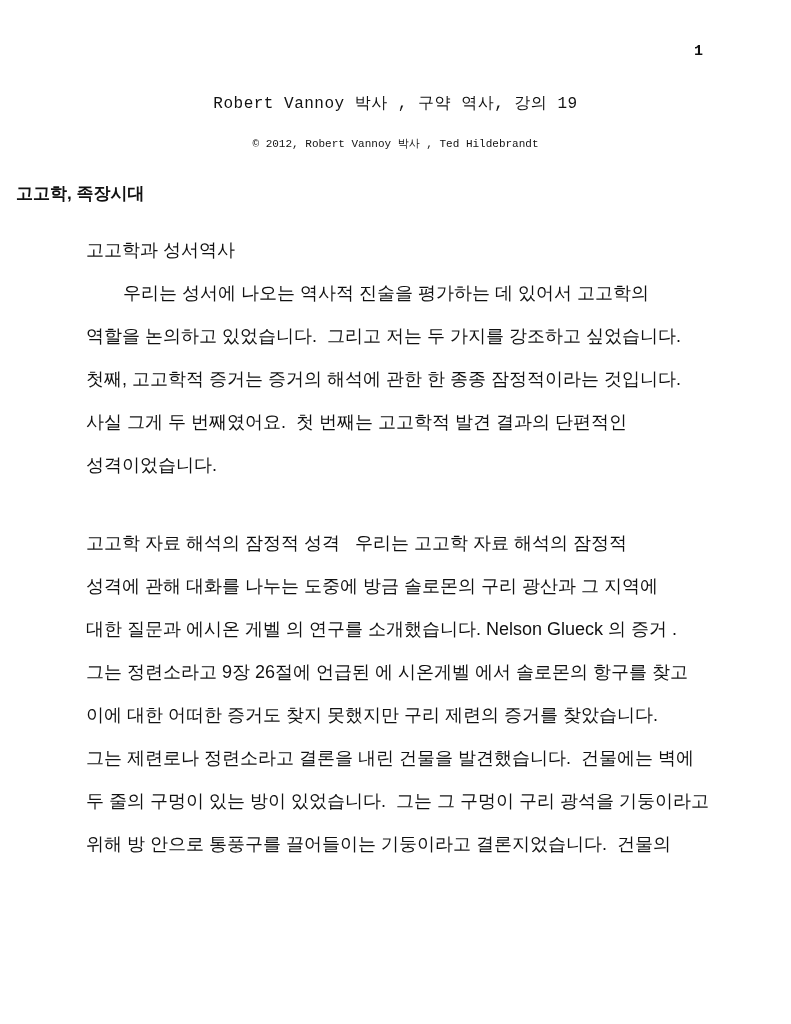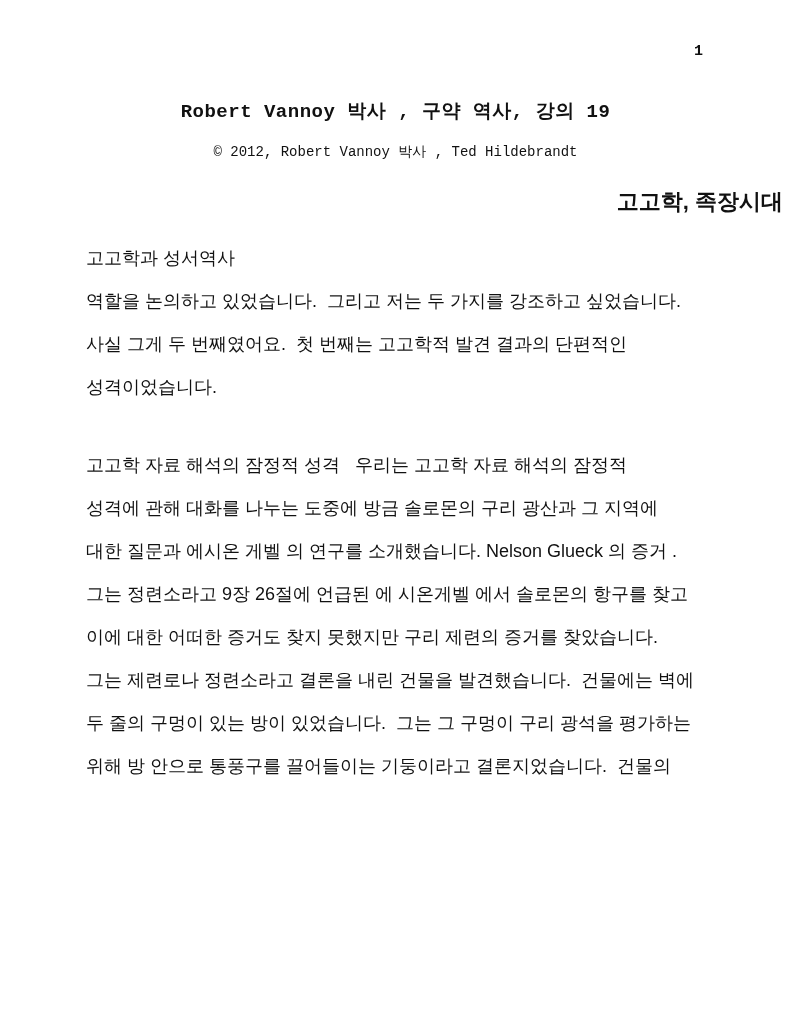--- a/index.html
+++ b/index.html
@@ -21,44 +21,44 @@
   .page-number {
     position: absolute;
     top: 42px;
     right: 88px;
     font-family: "Liberation Mono", "DejaVu Sans Mono", monospace;
     font-size: 15px;
     font-weight: 600;
     line-height: 20px;
   }
   .doc-title {
-    margin: 8px;
+    margin: 0;
     padding-top: 91px;
     text-align: center;
     font-family: "Liberation Mono", "DejaVu Sans Mono", monospace;
-    font-size: 19px;
-    font-weight: bold;
+    font-size: 16px;
+    font-weight: normal;
     line-height: 26px;
     letter-spacing: 0.5px;
     white-space: pre-wrap;
   }
   .copyright {
     margin-top: 18px;
     text-align: center;
     font-family: "Liberation Mono", "DejaVu Sans Mono", monospace;
-    font-size: 14px;
+    font-size: 11px;
     font-weight: 500;
     line-height: 18px;
     white-space: pre-wrap;
   }
   .doc-heading {
-    margin: 8px;
+    margin: 16px;
     margin-top: 26px;
-    text-align: right;
-    font-size: 22px;
+    text-align: left;
+    font-size: 17px;
     font-weight: bold;
     line-height: 29px;
     white-space: pre-wrap;
   }
   .body-block {
     margin: 21px 80px 0 86px;
     font-size: 18px;
     line-height: 43px;
   }
   .line {
@@ -83,30 +83,32 @@
   <h1 class="doc-title">Robert Vannoy 박사 , 구약 역사, 강의 19</h1>
 
   <div class="copyright">© 2012, Robert Vannoy 박사 , Ted Hildebrandt</div>
 
   <h2 class="doc-heading">고고학, 족장시대</h2>
 
   <div class="body-block">
 
     <div class="line">고고학과 성서역사</div>
 
+    <div class="line first-indent">우리는 성서에 나오는 역사적 진술을 평가하는 데 있어서 고고학의</div>
     <div class="line">역할을 논의하고 있었습니다.  그리고 저는 두 가지를 강조하고 싶었습니다.</div>
+    <div class="line">첫째, 고고학적 증거는 증거의 해석에 관한 한 종종 잠정적이라는 것입니다.</div>
     <div class="line">사실 그게 두 번째였어요.  첫 번째는 고고학적 발견 결과의 단편적인</div>
     <div class="line">성격이었습니다.</div>
 
     <div class="para-gap"></div>
 
     <div class="line">고고학 자료 해석의 잠정적 성격   우리는 고고학 자료 해석의 잠정적</div>
     <div class="line">성격에 관해 대화를 나누는 도중에 방금 솔로몬의 구리 광산과 그 지역에</div>
     <div class="line">대한 질문과 에시온 게벨 의 연구를 소개했습니다. Nelson Glueck 의 증거 .</div>
     <div class="line">그는 정련소라고 9장 26절에 언급된 에 시온게벨 에서 솔로몬의 항구를 찾고</div>
     <div class="line">이에 대한 어떠한 증거도 찾지 못했지만 구리 제련의 증거를 찾았습니다.</div>
     <div class="line">그는 제련로나 정련소라고 결론을 내린 건물을 발견했습니다.  건물에는 벽에</div>
-    <div class="line">두 줄의 구멍이 있는 방이 있었습니다.  그는 그 구멍이 구리 광석을 평가하는</div>
+    <div class="line">두 줄의 구멍이 있는 방이 있었습니다.  그는 그 구멍이 구리 광석을 기둥이라고</div>
     <div class="line">위해 방 안으로 통풍구를 끌어들이는 기둥이라고 결론지었습니다.  건물의</div>
 
   </div>
 
 </div>
 
 </body></html>

